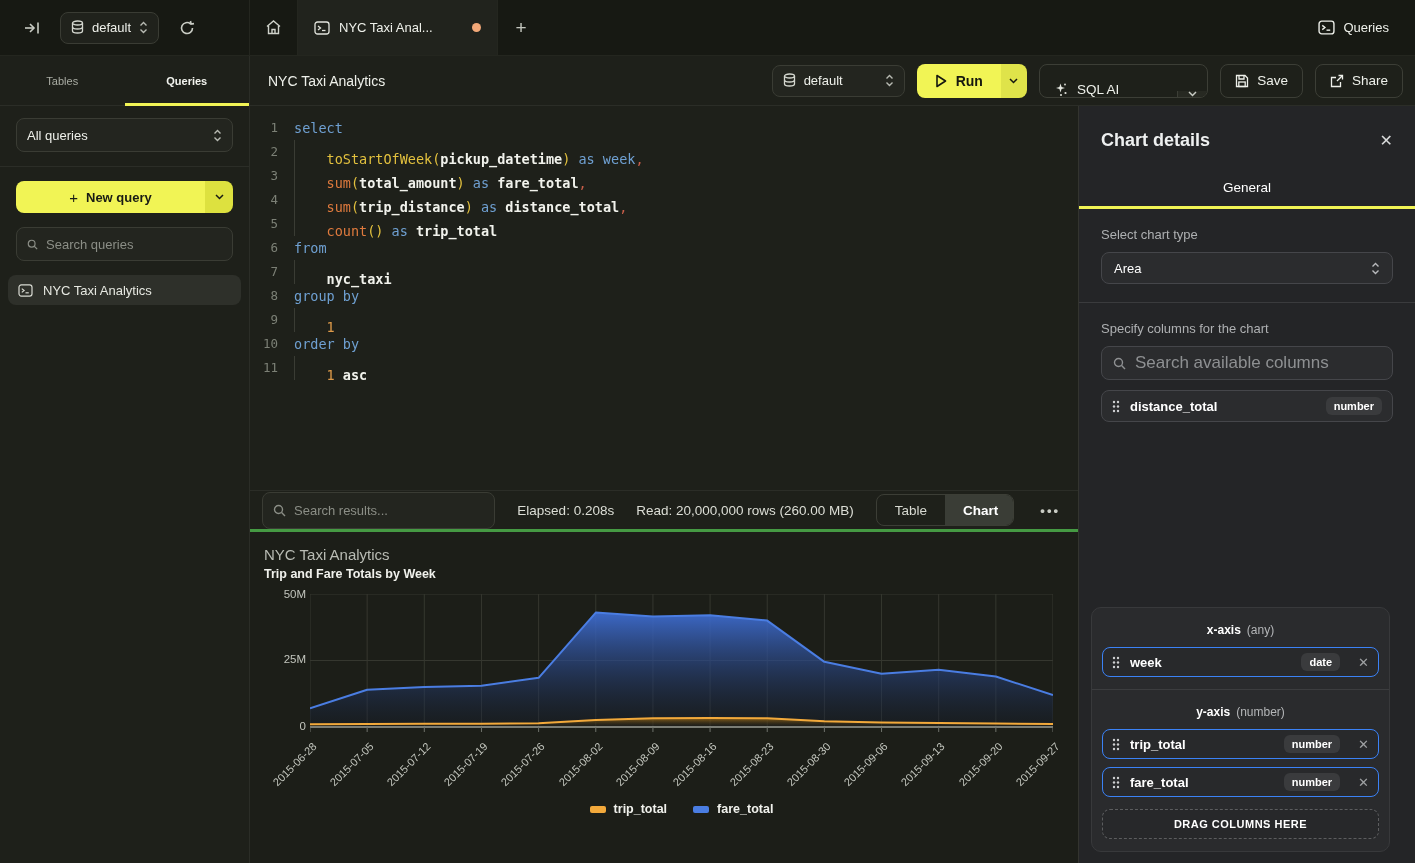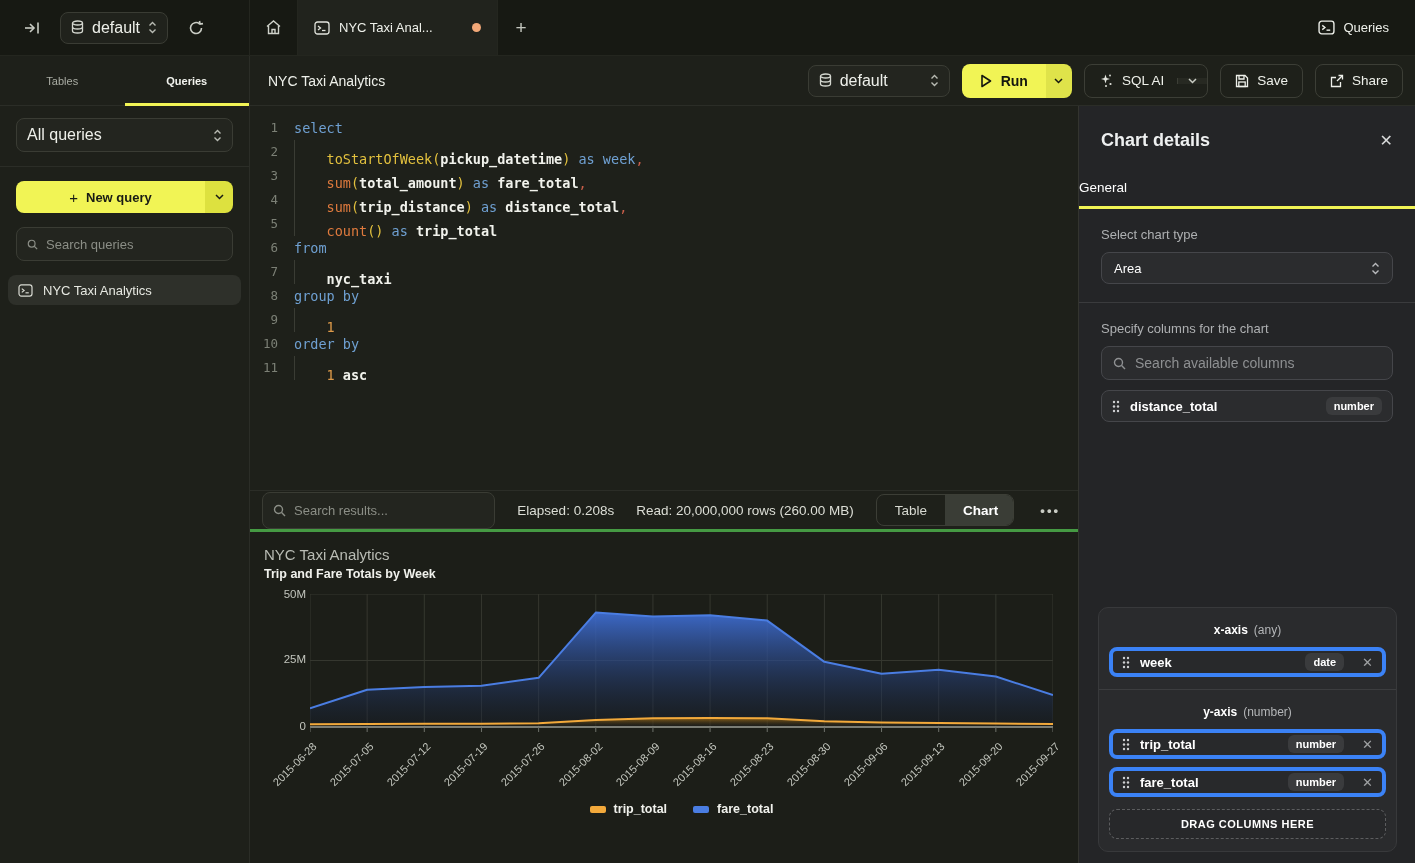--- a/index.html
+++ b/index.html
@@ -5,21 +5,21 @@
   * { margin:0; padding:0; box-sizing:border-box; }
   html,body { width:1415px; height:863px; background:#15170f; overflow:hidden;
     font-family:"Liberation Sans", sans-serif; -webkit-font-smoothing:antialiased; }
   .app { position:relative; width:1415px; height:863px; background:#1e201a; color:#eef0ea; font-size:13px; }
 
   
   .topbar { position:absolute; left:0; top:0; width:1415px; height:56px; background:#171913; border-bottom:1px solid #24261f; display:flex; align-items:stretch; }
   .topbar-left { width:250px; display:flex; align-items:center; gap:14px; padding:0 14px 0 18px; border-right:1px solid #24261f; }
   .icon-btn { display:flex; align-items:center; justify-content:center; width:28px; height:28px; border-radius:6px; color:#c9ccc4; cursor:pointer; }
   .select-pill { display:flex; align-items:center; gap:8px; height:32px; padding:0 10px; border:1px solid #3a3c34; border-radius:8px; background:#20221c; color:#eef0ea; cursor:pointer; }
-  .select-pill .lbl { font-size:16px; }
+  .select-pill .lbl { font-size:13px; }
   .tab-home { width:48px; display:flex; align-items:center; justify-content:center; border-right:1px solid #24261f; color:#cfd2ca; cursor:pointer; }
   .tab { display:flex; align-items:center; gap:9px; padding:0 16px; width:200px; background:#21231d; border-right:1px solid #24261f; cursor:pointer; }
   .tab .t-label { font-size:13px; color:#eef0ea; white-space:nowrap; overflow:hidden; }
   .dot { width:9px; height:9px; border-radius:50%; background:#f2a878; flex:none; margin-left:auto; }
   .tab-add { width:46px; display:flex; align-items:center; justify-content:center; color:#c3c6be; font-size:19px; cursor:pointer; }
   .topbar-right { margin-left:auto; display:flex; align-items:center; padding-right:26px; gap:8px; color:#eef0ea; cursor:pointer; }
 
   
   .sidebar { position:absolute; left:0; top:56px; width:250px; height:807px; background:#1e201a; border-right:1px solid #2b2d27; }
   .side-tabs { display:flex; height:50px; border-bottom:1px solid #2b2d27; }
@@ -39,21 +39,21 @@
   .qitem.selected { background:#2e302a; }
 
   
   .main-header { position:absolute; left:250px; top:56px; width:1165px; height:50px; display:flex; align-items:center; padding:0 12px 0 18px; border-bottom:1px solid #2b2d27; background:#1e201a; }
   .mh-title { font-size:14px; color:#eef0ea; }
   .mh-actions { margin-left:auto; display:flex; align-items:center; gap:12px; }
   .btn { display:flex; align-items:center; gap:8px; height:34px; padding:0 14px; border:1px solid #3c3e36; border-radius:8px; background:transparent; color:#eef0ea; font-size:13.5px; cursor:pointer; }
   .btn-run { display:flex; height:34px; border-radius:8px; overflow:hidden; cursor:pointer; }
   .btn-run .run-main { display:flex; align-items:center; gap:9px; padding:0 18px; background:#f1f455; color:#15170f; font-weight:bold; font-size:14px; }
   .btn-run .run-caret { width:26px; display:flex; align-items:center; justify-content:center; background:#dfe34a; color:#15170f; }
-  .btn-split { display:flex; align-items:center; height:34px; border:1px solid #3c3e36; border-radius:8px; overflow:hidden; cursor:pointer; }
+  .btn-split { display:flex; align-items:flex-end; height:34px; border:1px solid #3c3e36; border-radius:8px; overflow:hidden; cursor:pointer;gap:45px; }
   .btn-split .seg-main { display:flex; align-items:center; gap:9px; padding:0 13px; color:#eef0ea; font-size:13.5px; }
   .btn-split .seg-caret { width:30px; display:flex; align-items:center; justify-content:center; border-left:1px solid #3c3e36; background:#272922; color:#c9ccc4; }
 
   
   .editor { position:absolute; left:250px; top:106px; width:828px; height:384px; background:#1e201a; font-family:"DejaVu Sans Mono", monospace; font-size:13.5px; padding-top:10px; }
   .cline { display:flex; height:24px; line-height:24px; white-space:pre; }
   .cline .ln { width:28px; text-align:right; color:#7c8076; margin-right:16px; flex:none; font-size:12.5px; }
   .tk-k { color:#6fa0d2; } .tk-f { color:#df7a3d; } .tk-y { color:#e3c13e; }
   .tk-i { color:#f1f2ec; font-weight:bold; } .tk-c { color:#cc5f4a; }
   .tk-n { color:#dd9a4a; }
@@ -80,42 +80,42 @@
   .legend { position:absolute; left:60px; top:270px; width:743px; display:flex; justify-content:center; gap:26px; }
   .legend-item { display:flex; align-items:center; gap:8px; font-size:12.5px; color:#f0f1ec; font-weight:bold; }
   .swatch { width:16px; height:7px; border-radius:2px; }
 
   
   .details { position:absolute; left:1078px; top:106px; width:337px; height:757px; background:#242527; border-left:1px solid #33342f; color:#eef0f0; }
   .d-header { display:flex; align-items:center; padding:24px 22px 18px; }
   .d-title { font-size:18px; font-weight:bold; }
   .d-close { margin-left:auto; color:#d8dada; font-size:16px; cursor:pointer; line-height:1; }
   .d-tabs { display:flex; border-bottom:1px solid #3a3b3d; }
-  .d-tab { flex:1; padding:11px 0 13px; color:#b5b6b8; cursor:pointer; position:relative; font-size:13.5px; }
+  .d-tab { flex:1; text-align:center; padding:11px 0 13px; color:#b5b6b8; cursor:pointer; position:relative; font-size:13.5px; }
   .d-tab.active { color:#ffffff; }
   .d-tab.active::after { content:""; position:absolute; left:0; right:0; bottom:-1px; height:3px; background:#f1f455; }
   .d-body { padding:18px 22px; }
   .d-label { color:#aeb0b2; font-size:13px; margin-bottom:10px; }
   .d-select { display:flex; align-items:center; height:32px; border:1px solid #45464a; border-radius:8px; background:#2b2c2e; padding:0 12px; cursor:pointer;gap:31px; }
   .d-select .val { font-size:13px; color:#ffffff; }
   .d-select .chev { margin-left:auto; color:#b9babd; }
   .d-divider { height:1px; background:#3a3b3d; margin:18px -22px; }
   .d-search { display:flex; align-items:center; gap:9px; height:34px; border:1px solid #45464a; border-radius:8px; background:#2b2c2e; padding:0 11px; }
-  .d-search input { flex:1; background:transparent; border:none; outline:none; color:#eef0f0; font-size:14px; font-family:inherit; }
+  .d-search input { flex:1; background:transparent; border:none; outline:none; color:#eef0f0; font-size:17px; font-family:inherit; }
   .d-search input::placeholder { color:#8e9092; }
   .col-item { display:flex; align-items:center; gap:10px; height:32px; border:1px solid #45464a; border-radius:8px; background:#2b2c2e; padding:0 10px; margin-top:10px; cursor:grab; }
   .col-item .cname { font-size:13px; font-weight:bold; color:#ffffff; }
   .type-badge { margin-left:auto; background:#3a3b3d; border-radius:6px; padding:3px 8px; font-size:11px; font-weight:bold; color:#ffffff; }
   .grip { color:#cfd0d2; display:inline-flex; }
   .x-close { color:#9fa1a3; font-size:13px; cursor:pointer; padding-left:8px; }
 
-  .axes-card { position:absolute; left:19px; top:501px; width:299px; border:1px solid #38393b; border-radius:10px; background:#2a2b2d; padding:12px 10px; }
+  .axes-card { position:absolute; left:12px; top:501px; width:299px; border:1px solid #38393b; border-radius:10px; background:#2a2b2d; padding:12px 10px; }
   .axis-head { text-align:center; font-size:12px; padding:3px 0 10px; color:#ffffff; }
   .axis-head b { font-weight:bold; } .axis-head .acc { color:#b4b6b8; font-weight:normal; margin-left:6px; }
-  .axis-item { display:flex; align-items:center; gap:10px; height:30px; border:4px solid #3b82f6; border-radius:8px; background:#28292b; padding:0 9px; margin-bottom:8px; cursor:grab; }
+  .axis-item { display:flex; align-items:center; gap:10px; height:30px; border:1px solid #3b82f6; border-radius:8px; background:#28292b; padding:0 9px; margin-bottom:8px; cursor:grab; }
   .axis-item .cname { font-size:13px; font-weight:bold; color:#ffffff; }
   .axes-sep { height:1px; background:#3c3d3f; margin:12px -10px 12px; }
   .dropzone { margin-top:12px; border:1px dashed #5c5d5f; border-radius:8px; height:30px; display:flex; align-items:center; justify-content:center; font-size:11px; font-weight:bold; letter-spacing:.5px; color:#ffffff; background:#27282a; }
 
   svg { display:block; }
 </style>
 </head>
 <body>
 
 <div class="app">

